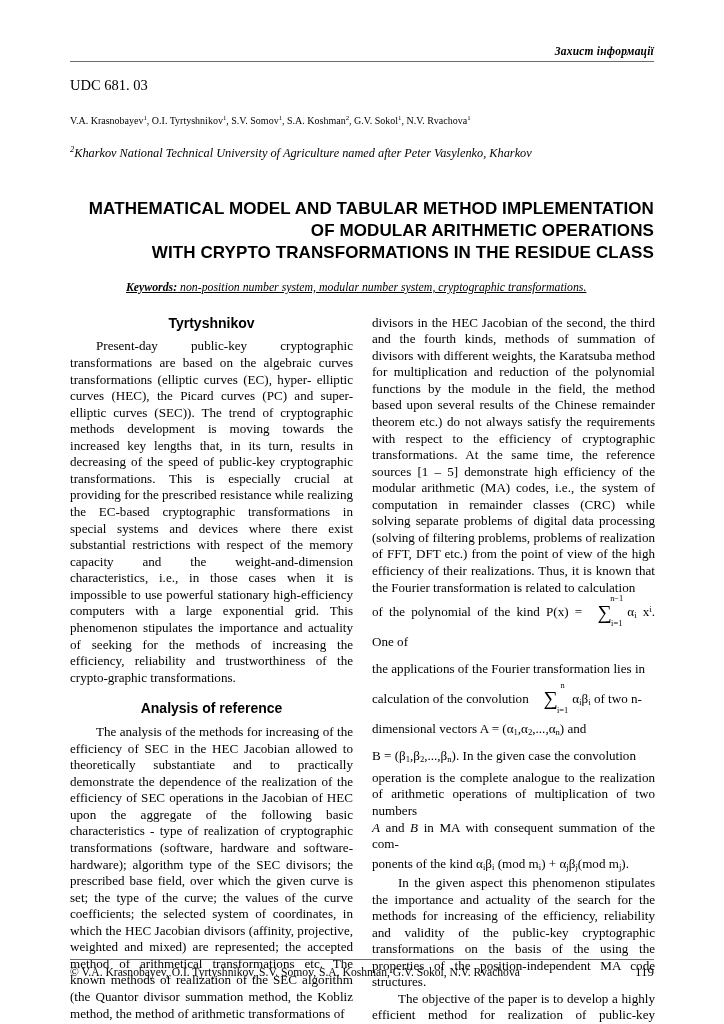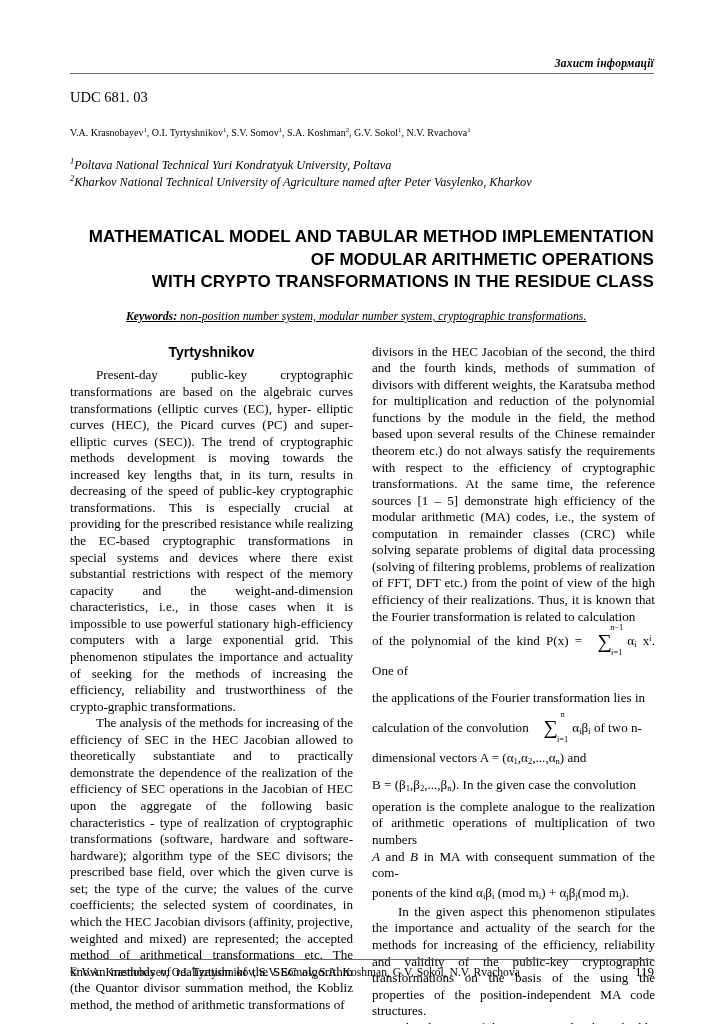--- a/index.html
+++ b/index.html
@@ -14,21 +14,21 @@
     color: #000000;
     position: relative;
     overflow: hidden;
   }
   .page {
     position: absolute;
     left: 0; top: 0;
     width: 724px;
     height: 1024px;
     box-sizing: border-box;
-    padding: 12px 70px;
+    padding: 0 70px;
   }
 
   
   .running-head {
     text-align: right;
     font-style: italic;
     font-weight: bold;
     font-size: 11.5px;
     letter-spacing: 0.2px;
     padding-top: 45px;
@@ -202,41 +202,39 @@
   <div class="rule-top"></div>
 
   <div class="udc">UDC 681. 03</div>
 
   <div class="authors">
     
     <span>V.A. Krasnobayev</span><sup>1</sup><span>, </span><span>O.I. Tyrtyshnikov</span><sup>1</sup><span>, </span><span>S.V. Somov</span><sup>1</sup><span>, </span><span>S.A. Koshman</span><sup>2</sup><span>, </span><span>G.V. Sokol</span><sup>1</sup><span>, </span><span>N.V. Rvachova</span><sup>1</sup>
   </div>
 
   <div class="affil">
-    <sup>1</sup><span>Poltava National Technical Yuri Kondratyuk University, Poltava</span>
-  </div>
-  <div class="affil">
     <sup>2</sup><span>Kharkov National Technical University of Agriculture named after Peter Vasylenko, Kharkov</span>
   </div>
 
   <div class="title-block">
     <div>MATHEMATICAL MODEL AND TABULAR METHOD IMPLEMENTATION</div>
     <div>OF MODULAR ARITHMETIC OPERATIONS</div>
     <div>WITH CRYPTO TRANSFORMATIONS IN THE RESIDUE CLASS</div>
   </div>
 
 
   <div class="keywords"><b>Keywords:</b><span> non-position number system, modular number system, cryptographic transformations.</span></div>
 
   <div class="columns">
 
     <div class="col">
       <h2 class="section">Tyrtyshnikov</h2>
       <p class="body">Present-day public-key cryptographic transformations are based on the algebraic curves transformations (elliptic curves (EC), hyper- elliptic curves (HEC), the Picard curves (PC) and super-elliptic curves (SEC)). The trend of cryptographic methods development is moving towards the increased key lengths that, in its turn, results in decreasing of the speed of public-key cryptographic transformations. This is especially crucial at providing for the prescribed resistance while realizing the EC-based cryptographic transformations in special systems and devices where there exist substantial restrictions with respect of the memory capacity and the weight-and-dimension characteristics, i.e., in those cases when it is impossible to use powerful stationary high-efficiency computers with a large exponential grid. This phenomenon stipulates the importance and actuality of seeking for the methods of increasing the efficiency, reliability and trustworthiness of the crypto-graphic transformations.</p>
 
+      <h2 class="section spaced">Analysis of reference</h2>
       <p class="body">The analysis of the methods for increasing of the efficiency of SEC in the HEC Jacobian allowed to theoretically substantiate and to practically demonstrate the dependence of the realization of the efficiency of SEC operations in the Jacobian of HEC upon the aggregate of the following basic characteristics - type of realization of cryptographic transformations (software, hardware and software-hardware); algorithm type of the SEC divisors; the prescribed base field, over which the given curve is set; the type of the curve; the values of the curve coefficients; the selected system of coordinates, in which the HEC Jacobian divisors (affinity, projective, weighted and mixed) are represented; the accepted method of arithmetical transformations etc. The known methods of realization of the SEC algorithm (the Quantor divisor summation method, the Kobliz method, the method of arithmetic transformations of</p>
     </div>
 
     <div class="col">
       <p class="body" style="text-indent:0">divisors in the HEC Jacobian of the second, the third and the fourth kinds, methods of summation of divisors with different weights, the Karatsuba method for multiplication and reduction of the polynomial functions by the module in the field, the method based upon several results of the Chinese remainder theorem etc.) do not always satisfy the requirements with respect to the efficiency of cryptographic transformations. At the same time, the reference sources [1 – 5] demonstrate high efficiency of the modular arithmetic (MA) codes, i.e., the system of computation in remainder classes (CRC) while solving separate problems of digital data processing (solving of filtering problems, problems of realization of FFT, DFT etc.) from the point of view of the high efficiency of their realizations. Thus, it is known that the Fourier transformation is related to calculation</p>
 
       <div class="mathline"><span>of the polynomial of the kind </span><span class="m">P(x) =<span class="spacer"></span><span class="bigsum"><span class="lim">n−1</span><span class="sig">∑</span><span class="lim">i=1</span></span><span class="spacer"></span>α<sub class="mm">i</sub> x<sup class="mm">i</sup></span><span>. One of</span></div>
 
       <p class="body" style="text-indent:0;line-height:2.05">the applications of the Fourier transformation lies in</p>
 

